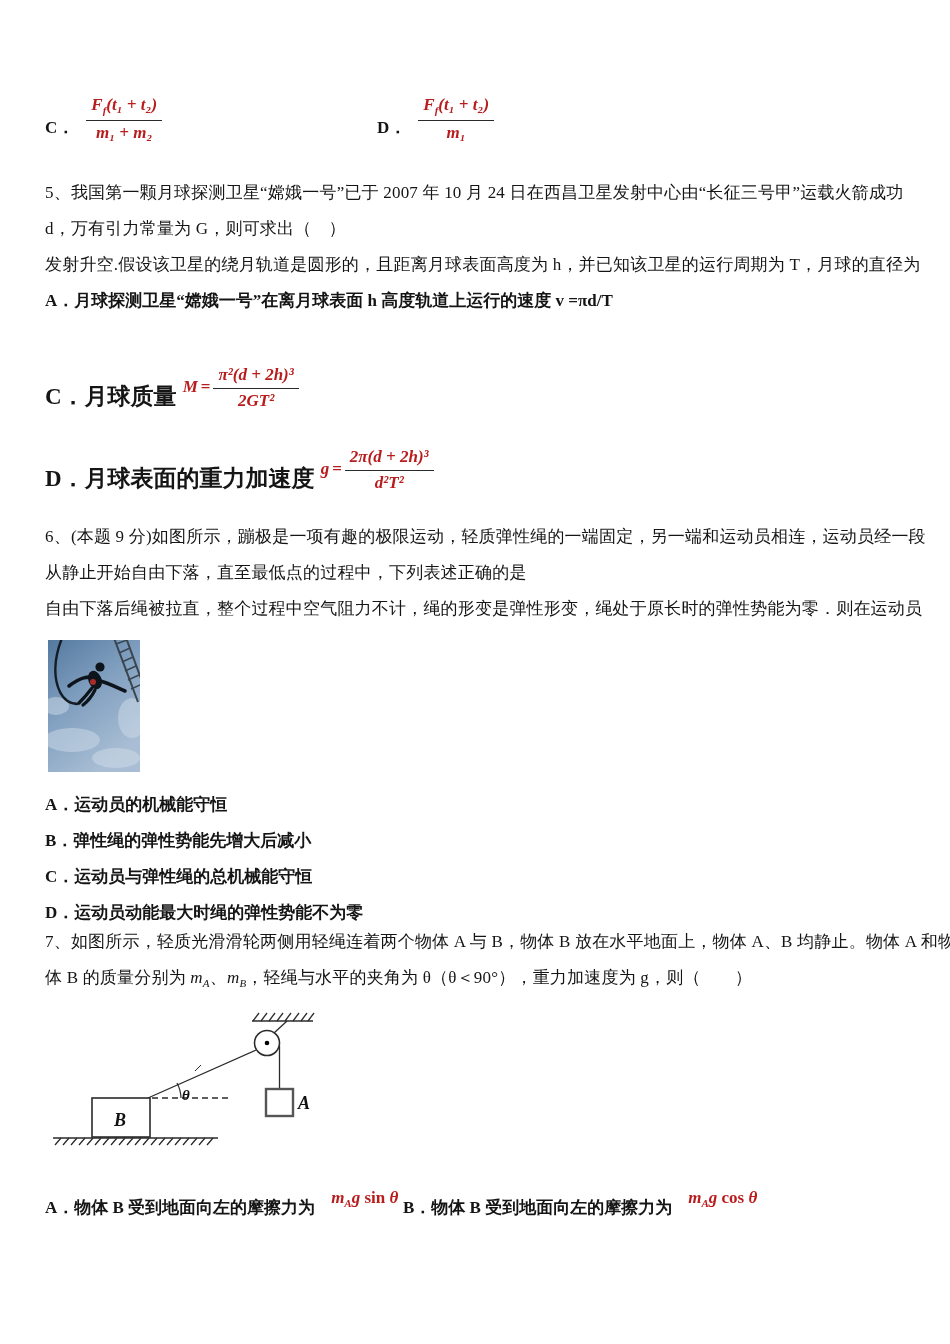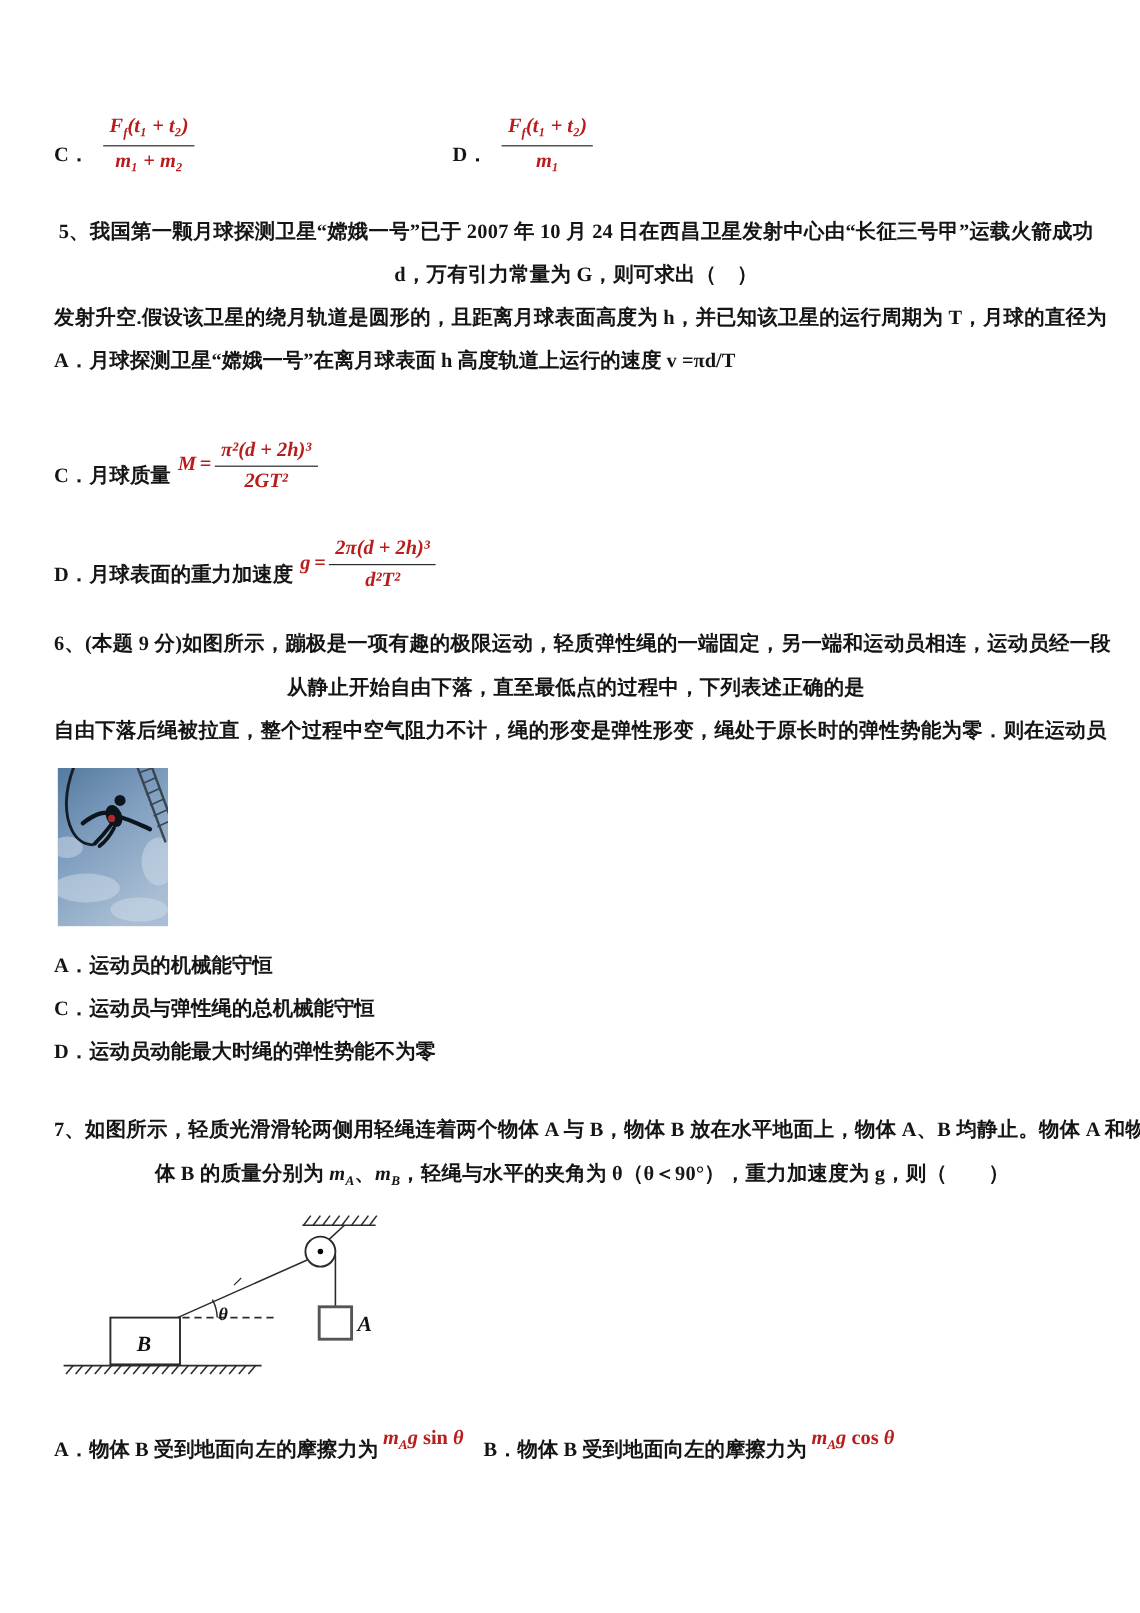--- a/index.html
+++ b/index.html
@@ -8,24 +8,23 @@
     position:relative;
     width:950px; height:1344px;
     font-family:"Liberation Serif", serif;
     color:#151515;
     overflow:hidden;
   }
   .abs { position:absolute; }
   .line {
     font-size:17px;
     line-height:36px;
-    font-weight:700;
+    font-weight:400;
     white-space:nowrap;
     letter-spacing:0.2px;
-    text-align:center;
   }
   .opt-line { font-size:17px; line-height:36px; font-weight:700; white-space:nowrap; }
 
   
   .formula {
     font-family:"Liberation Serif", serif;
     font-style:italic;
     font-weight:600;
     font-size:17px;
     color:#b91c1c;
@@ -35,23 +34,23 @@
   .frac .num { display:block; padding:0 5px 2px 5px; border-bottom:1.6px solid #2a2a2a; }
   .frac .den { display:block; padding-top:2px;text-align:center; }
   sub { font-size:11px; font-style:italic; }
   .fn { font-style:normal; }
   .eq { font-style:normal; padding:0 3px; }
 
   .frac-group { display:flex; align-items:center; }
   .frac-group .opt-label { font-weight:700; font-size:17px; position:relative; top:9px; margin-right:12px; }
 
   .formula-row { display:flex; align-items:center; }
-  .formula-row .row-label { font-weight:700; font-size:17px; white-space:nowrap; position:relative; top:8px; margin-right:6px; }
-
-  .raised { display:inline-block; position:relative; top:-10px; margin-left:4px; }
+  .formula-row .row-label { font-weight:700; font-size:23px; white-space:nowrap; position:relative; top:8px; margin-right:6px; }
+
+  .raised { display:inline-block; position:relative; top:-10px; margin-left:16px; }
 
   svg text { font-family:"Liberation Serif", serif; }
 </style>
 </head>
 <body>
 
 <div class="abs" style="top:95px; left:45px; width:860px; height:72px;">
   <div class="abs frac-group" style="left:0; top:0;">
     <span class="opt-label">C．</span>
     <span class="formula frac">
@@ -132,20 +131,21 @@
       <path d="M49,40 C58,42 68,47 77,51" stroke="#0d141b" stroke-width="3.6" stroke-linecap="round" fill="none"></path>
       <path d="M44,48 C38,56 34,60 31,63" stroke="#0d141b" stroke-width="3.2" stroke-linecap="round" fill="none"></path>
       <path d="M47,50 C43,58 39,62 35,65" stroke="#0d141b" stroke-width="3.2" stroke-linecap="round" fill="none"></path>
       <circle cx="45" cy="42" r="3" fill="#a82c2c"></circle>
     </g>
   </svg>
 </div>
 
 <div class="abs" style="top:787px; left:45px; width:870px;">
   <div class="opt-line">A．运动员的机械能守恒</div>
+  <div class="opt-line">B．弹性绳的弹性势能先增大后减小</div>
   <div class="opt-line">C．运动员与弹性绳的总机械能守恒</div>
   <div class="opt-line">D．运动员动能最大时绳的弹性势能不为零</div>
 </div>
 
 <div class="abs" style="top:924px; left:45px; width:880px;">
   <div class="line">7、如图所示，轻质光滑滑轮两侧用轻绳连着两个物体 A 与 B，物体 B 放在水平地面上，物体 A、B 均静止。物体 A 和物</div>
   <div class="line">
     <span>体 B 的质量分别为 </span><i>m</i><sub>A</sub><span>、</span><i>m</i><sub>B</sub><span>，轻绳与水平的夹角为 θ（θ＜90°），重力加速度为 g，则（　　）</span>
   </div>
 </div>

